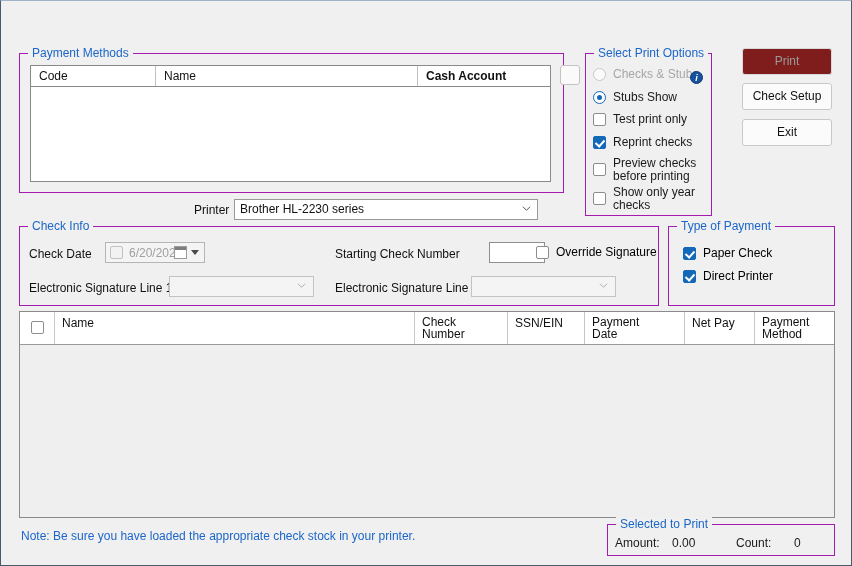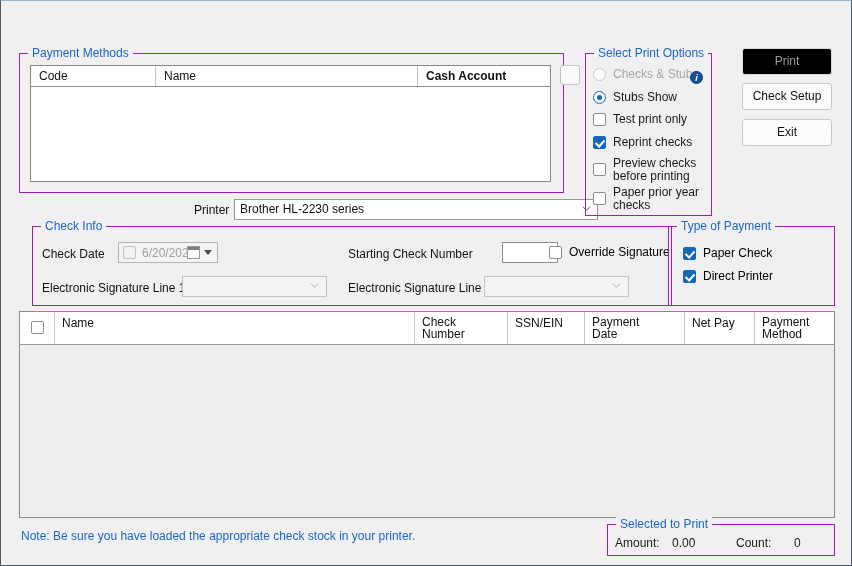--- a/index.html
+++ b/index.html
@@ -92,21 +92,21 @@
     border-radius: 3px;
     cursor: pointer;
   }
   
   .printer-label {
     position: absolute; left: 193px; top: 202px;
     font-size: 12px; color: #111111;
   }
   .printer-select {
     position: absolute; left: 233px; top: 198px;
-    width: 364px; height: 21px;
+    width: 304px; height: 21px;
     background: #ffffff;
     border: 1px solid #999999;
     font-size: 12px; color: #111111;
     padding: 2px 20px 0 5px;
     overflow: hidden; white-space: nowrap;
     cursor: pointer;
   }
   .printer-select .chev {
     position: absolute; right: 6px; top: 4px;
     width: 9px; height: 9px;
@@ -153,26 +153,26 @@
   .btn {
     position: absolute; left: 741px;
     width: 90px; height: 27px;
     background: #fbfbfb;
     border: 1px solid #c8c8c8;
     border-radius: 3px;
     font-size: 12px; color: #111111;
     text-align: center; line-height: 25px;
     cursor: pointer;
   }
-  .btn.disabled { color: #9a9a9a; background: #000000; border-color: #d8d8d8; }
+  .btn.disabled { color: #9a9a9a; background: #7f1d1d; border-color: #d8d8d8; }
   #print-button { top: 47px; }
   #check-setup-button { top: 82px; }
   #exit-button { top: 118px; }
   
-  #check-info-group { left: 18px; top: 225px; width: 640px; height: 80px; margin-left: 13px; }
+  #check-info-group { left: 18px; top: 225px; width: 640px; height: 80px; }
   .ci-label { position: absolute; font-size: 12px; color: #111111; }
   #check-date-label { left: 9px; top: 20px; }
   .datepicker {
     position: absolute; left: 85px; top: 15px;
     width: 100px; height: 21px;
     background: #f4f4f4;
     border: 1px solid #b5b5b5;
     cursor: pointer;
   }
   .datepicker .dp-box {
@@ -316,21 +316,21 @@
       <span class="lbl">Reprint checks</span>
     </div>
 
     <div class="opt two-line" style="top:104px">
       <span class="cbox" style="top:5px"></span>
       <span class="lbl">Preview checks before printing</span>
     </div>
 
     <div class="opt two-line" style="top:133px">
       <span class="cbox" style="top:5px"></span>
-      <span class="lbl">Paper prior year checks</span>
+      <span class="lbl">Show only year checks</span>
     </div>
   </div>
 
   <div class="btn disabled" id="print-button">Print</div>
   <div class="btn" id="check-setup-button">Check Setup</div>
   <div class="btn" id="exit-button">Exit</div>
 
   <div class="group" id="check-info-group">
     <div class="legend">Check Info</div>
 

